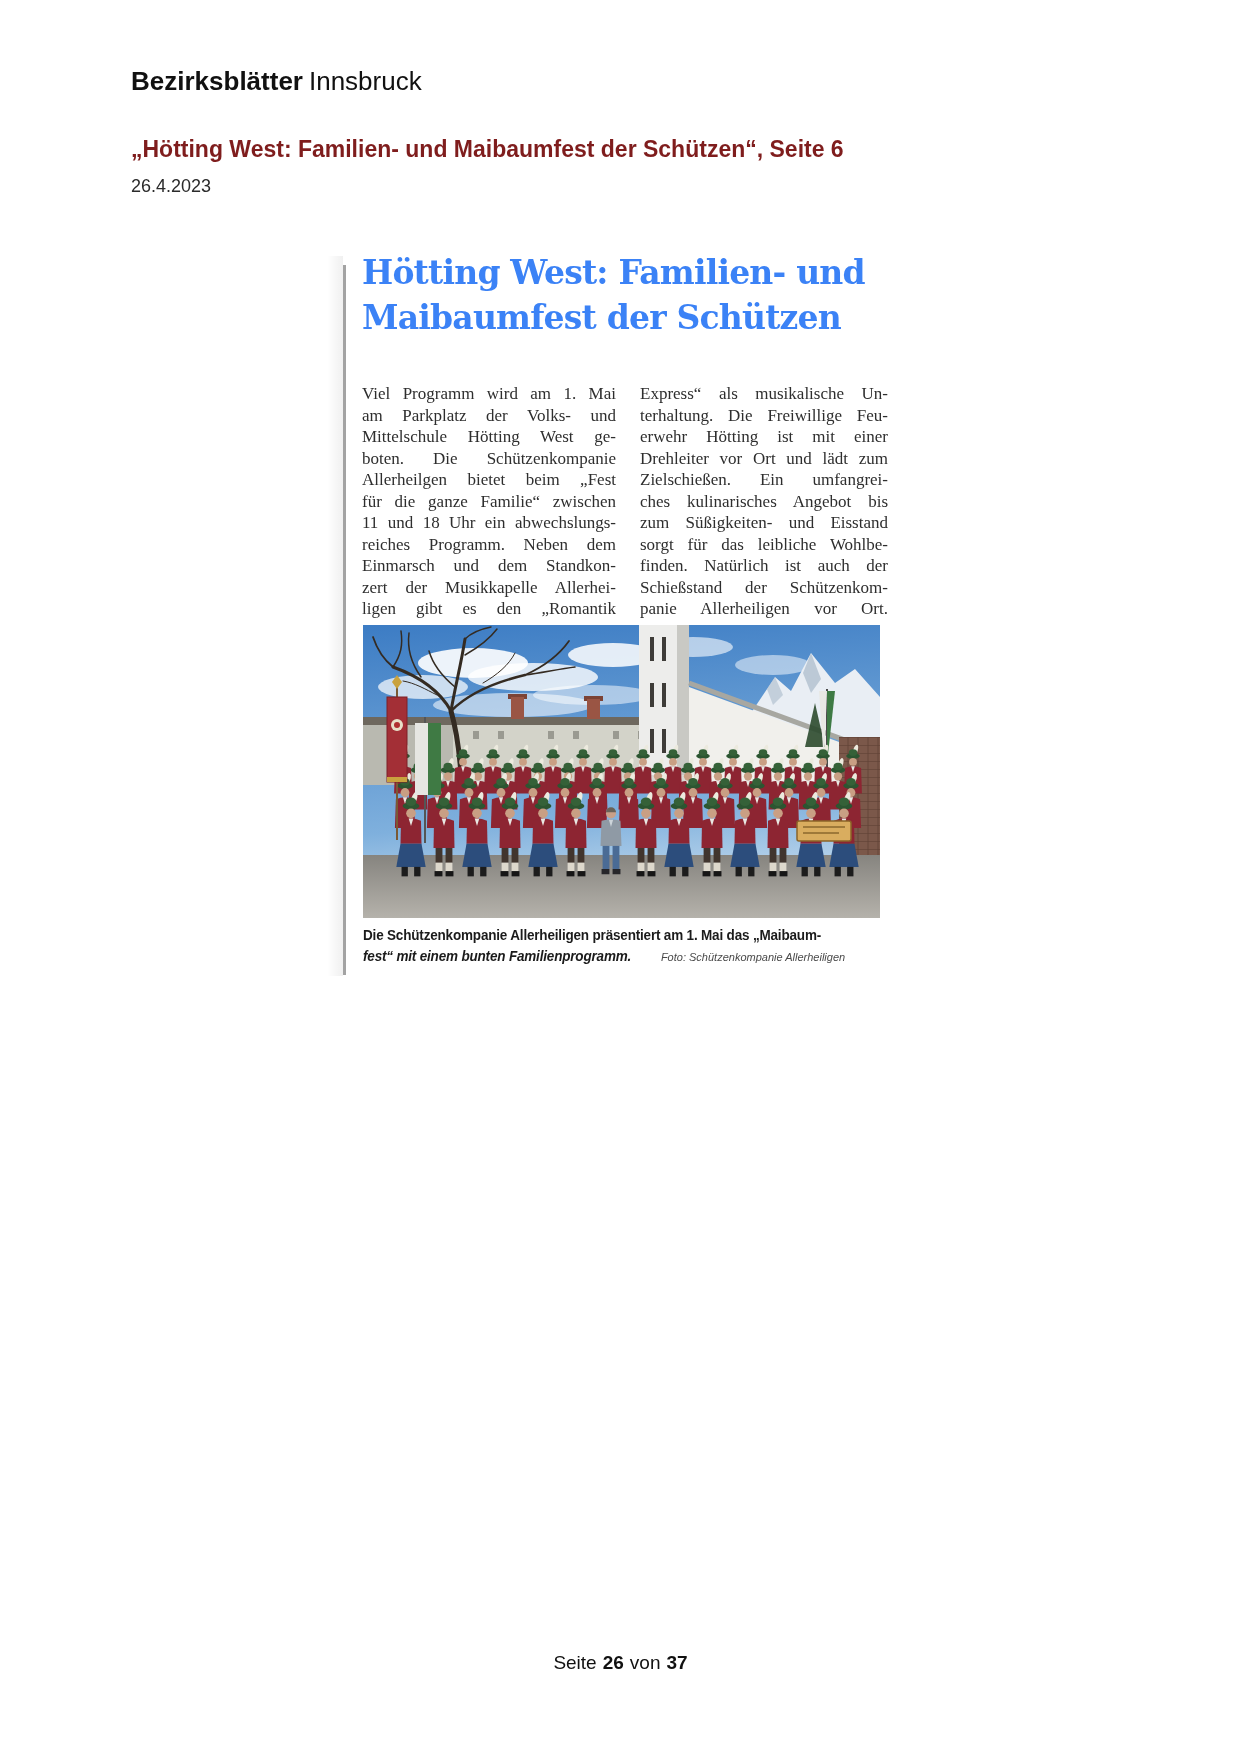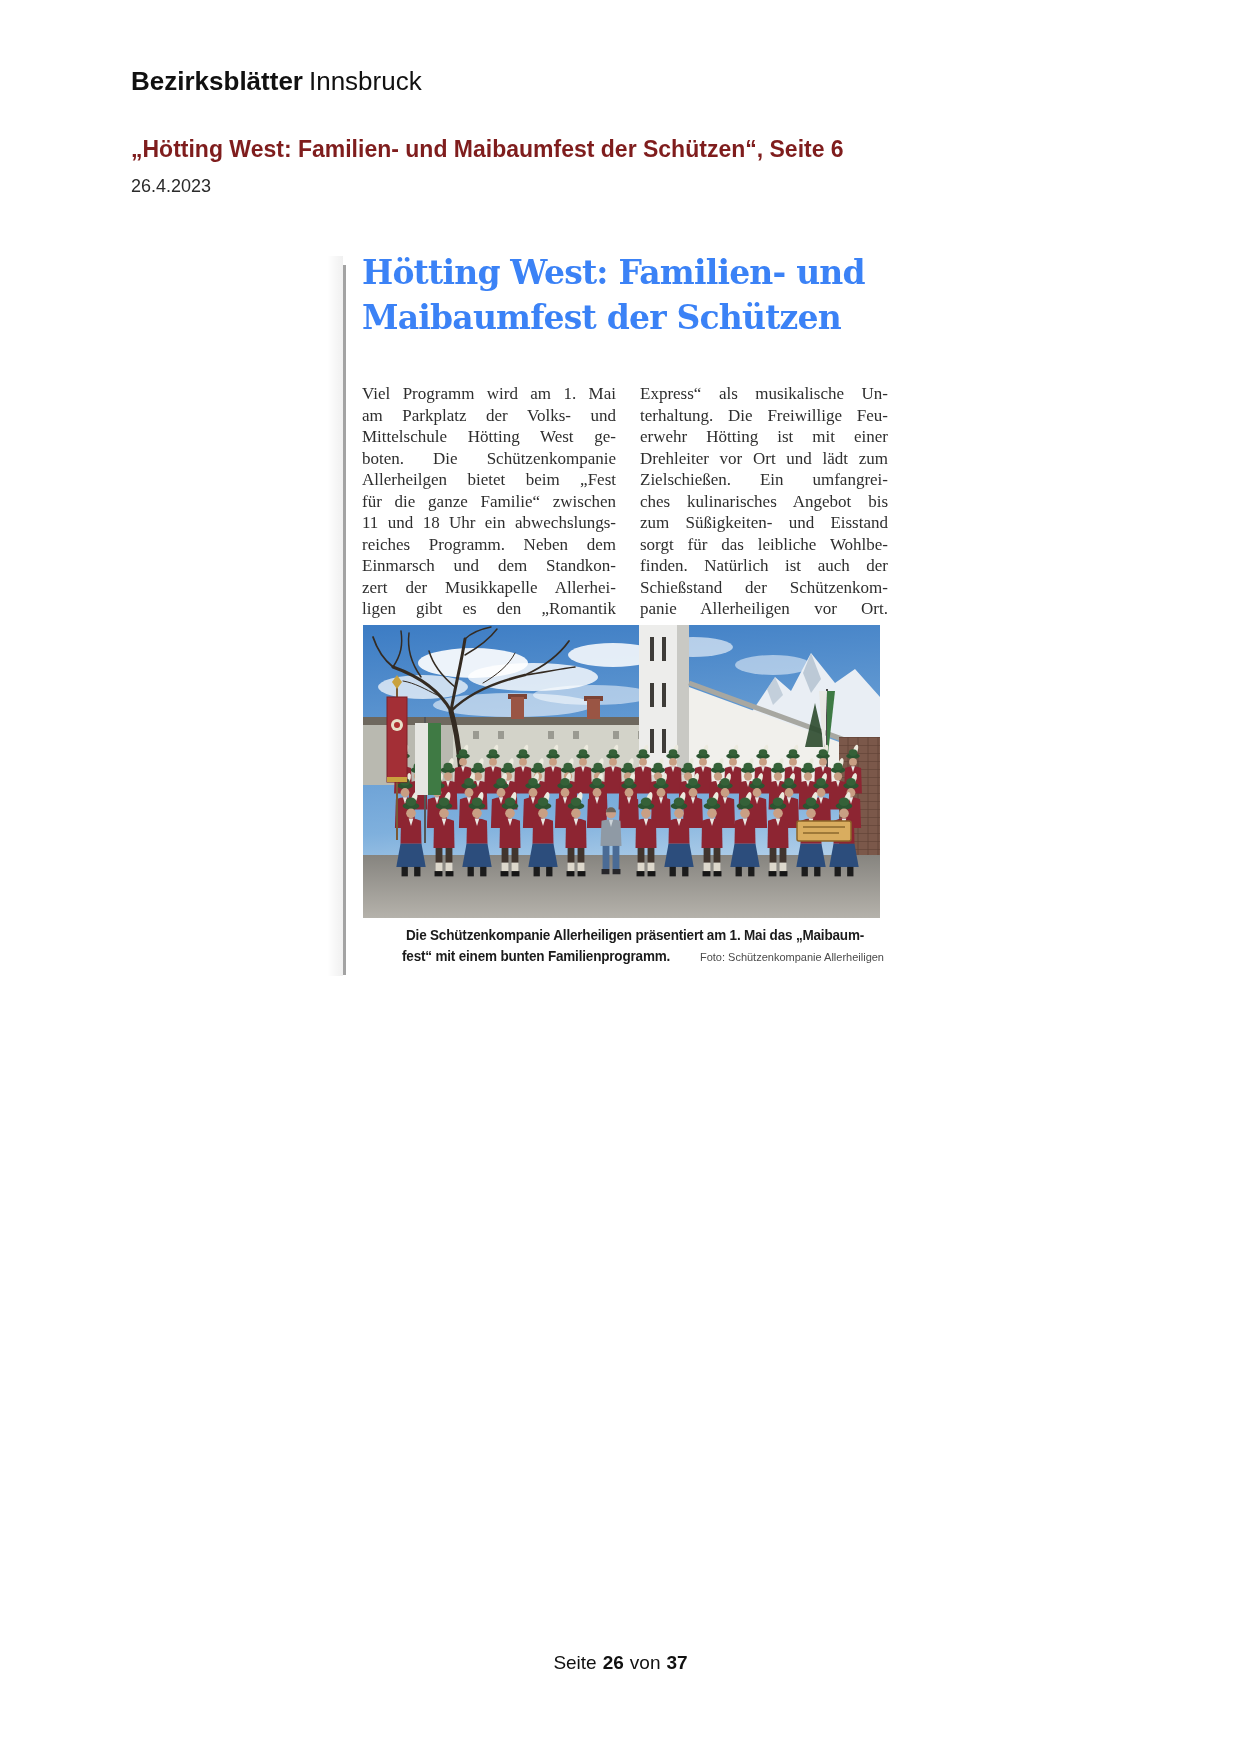--- a/index.html
+++ b/index.html
@@ -24,22 +24,22 @@
   .body-col{
     position:absolute;top:383px;width:254px;
     font-family:"Liberation Serif", serif;font-size:17px;line-height:21.5px;color:#2e2e2e;
     white-space:pre-line;text-align:justify;text-align-last:justify;
   }
   .col1{left:362px;}
   .col2{left:640px;width:248px;}
   .photo-wrap{position:absolute;left:363px;top:625px;width:517px;height:293px;overflow:hidden;}
   .photo-wrap svg{display:block;}
   .caption{position:absolute;left:363px;top:926px;width:517px;color:#1b1b1b;}
-  .cap-line{height:21px;white-space:nowrap;margin-left:43px;}
-  .cap-line2{display:flex;justify-content:center;align-items:baseline;}
+  .cap-line{height:21px;white-space:nowrap;}
+  .cap-line2{display:flex;justify-content:flex-start;align-items:baseline;font-style:italic;}
   .cap-bold{font-weight:bold;font-size:15px;letter-spacing:-0.2px;display:inline-block;
     transform:scaleX(0.9);transform-origin:0 50%;}
   .cap-credit{font-size:11px;color:#4a4a4a;letter-spacing:0;}
   
   .footer{position:absolute;left:0;top:1652px;width:100%;text-align:center;font-size:19px;color:#111;}
   .footer span{margin:0 3px;}
   .fw-b{font-weight:bold;}
 </style>
 </head>
 <body>

